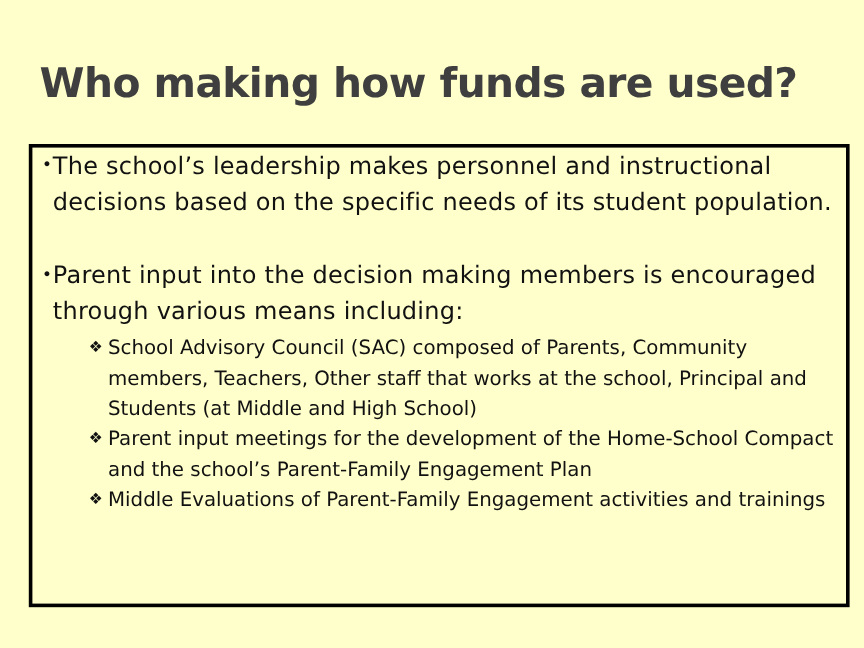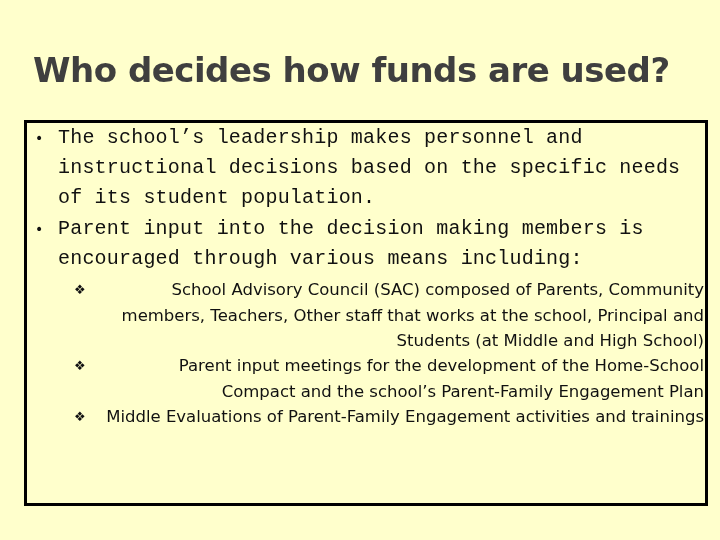--- a/index.html
+++ b/index.html
@@ -16,32 +16,32 @@
   }
   .box {
     position:absolute; left:24px; top:120px; width:684px; height:386px;
     border:3px solid #000; box-sizing:border-box;
   }
   .l1 {
     position:absolute; left:35px; font-size:20px; color:#111;
     line-height:30px; width:670px;
   }
   .l1 .b { position:absolute; left:0; top:0; font-size:14px; }
-  .l1 .t { margin-left:23px; display:block; letter-spacing:0.2px;font-family:Liberation Mono, monospace; }
+  .l1 .t { margin-left:9px; display:block; letter-spacing:0.2px; }
   .l2 {
     position:absolute; left:74px; font-size:16.5px; color:#111;
     line-height:25.5px; width:630px;
   }
   .l2 .b { position:absolute; left:0; top:0; font-size:13px; }
-  .l2 .t { margin-left:28px; display:block;text-align:right; }
+  .l2 .t { margin-left:16px; display:block; }
 </style>
 </head>
 <body>
 
-<div class="title">Who decides how funds are used?</div>
+<div class="title">Who making how funds are used?</div>
 
 <div class="box"></div>
 
 <div class="l1" style="top:123px;">
   <span class="b">•</span>
   <span class="t">The school’s leadership makes personnel  and instructional decisions based on the specific needs of its student population.</span>
 </div>
 <div class="l1" style="top:214px;">
   <span class="b">•</span>
   <span class="t">Parent input into the decision making members is encouraged through various means including:</span>

